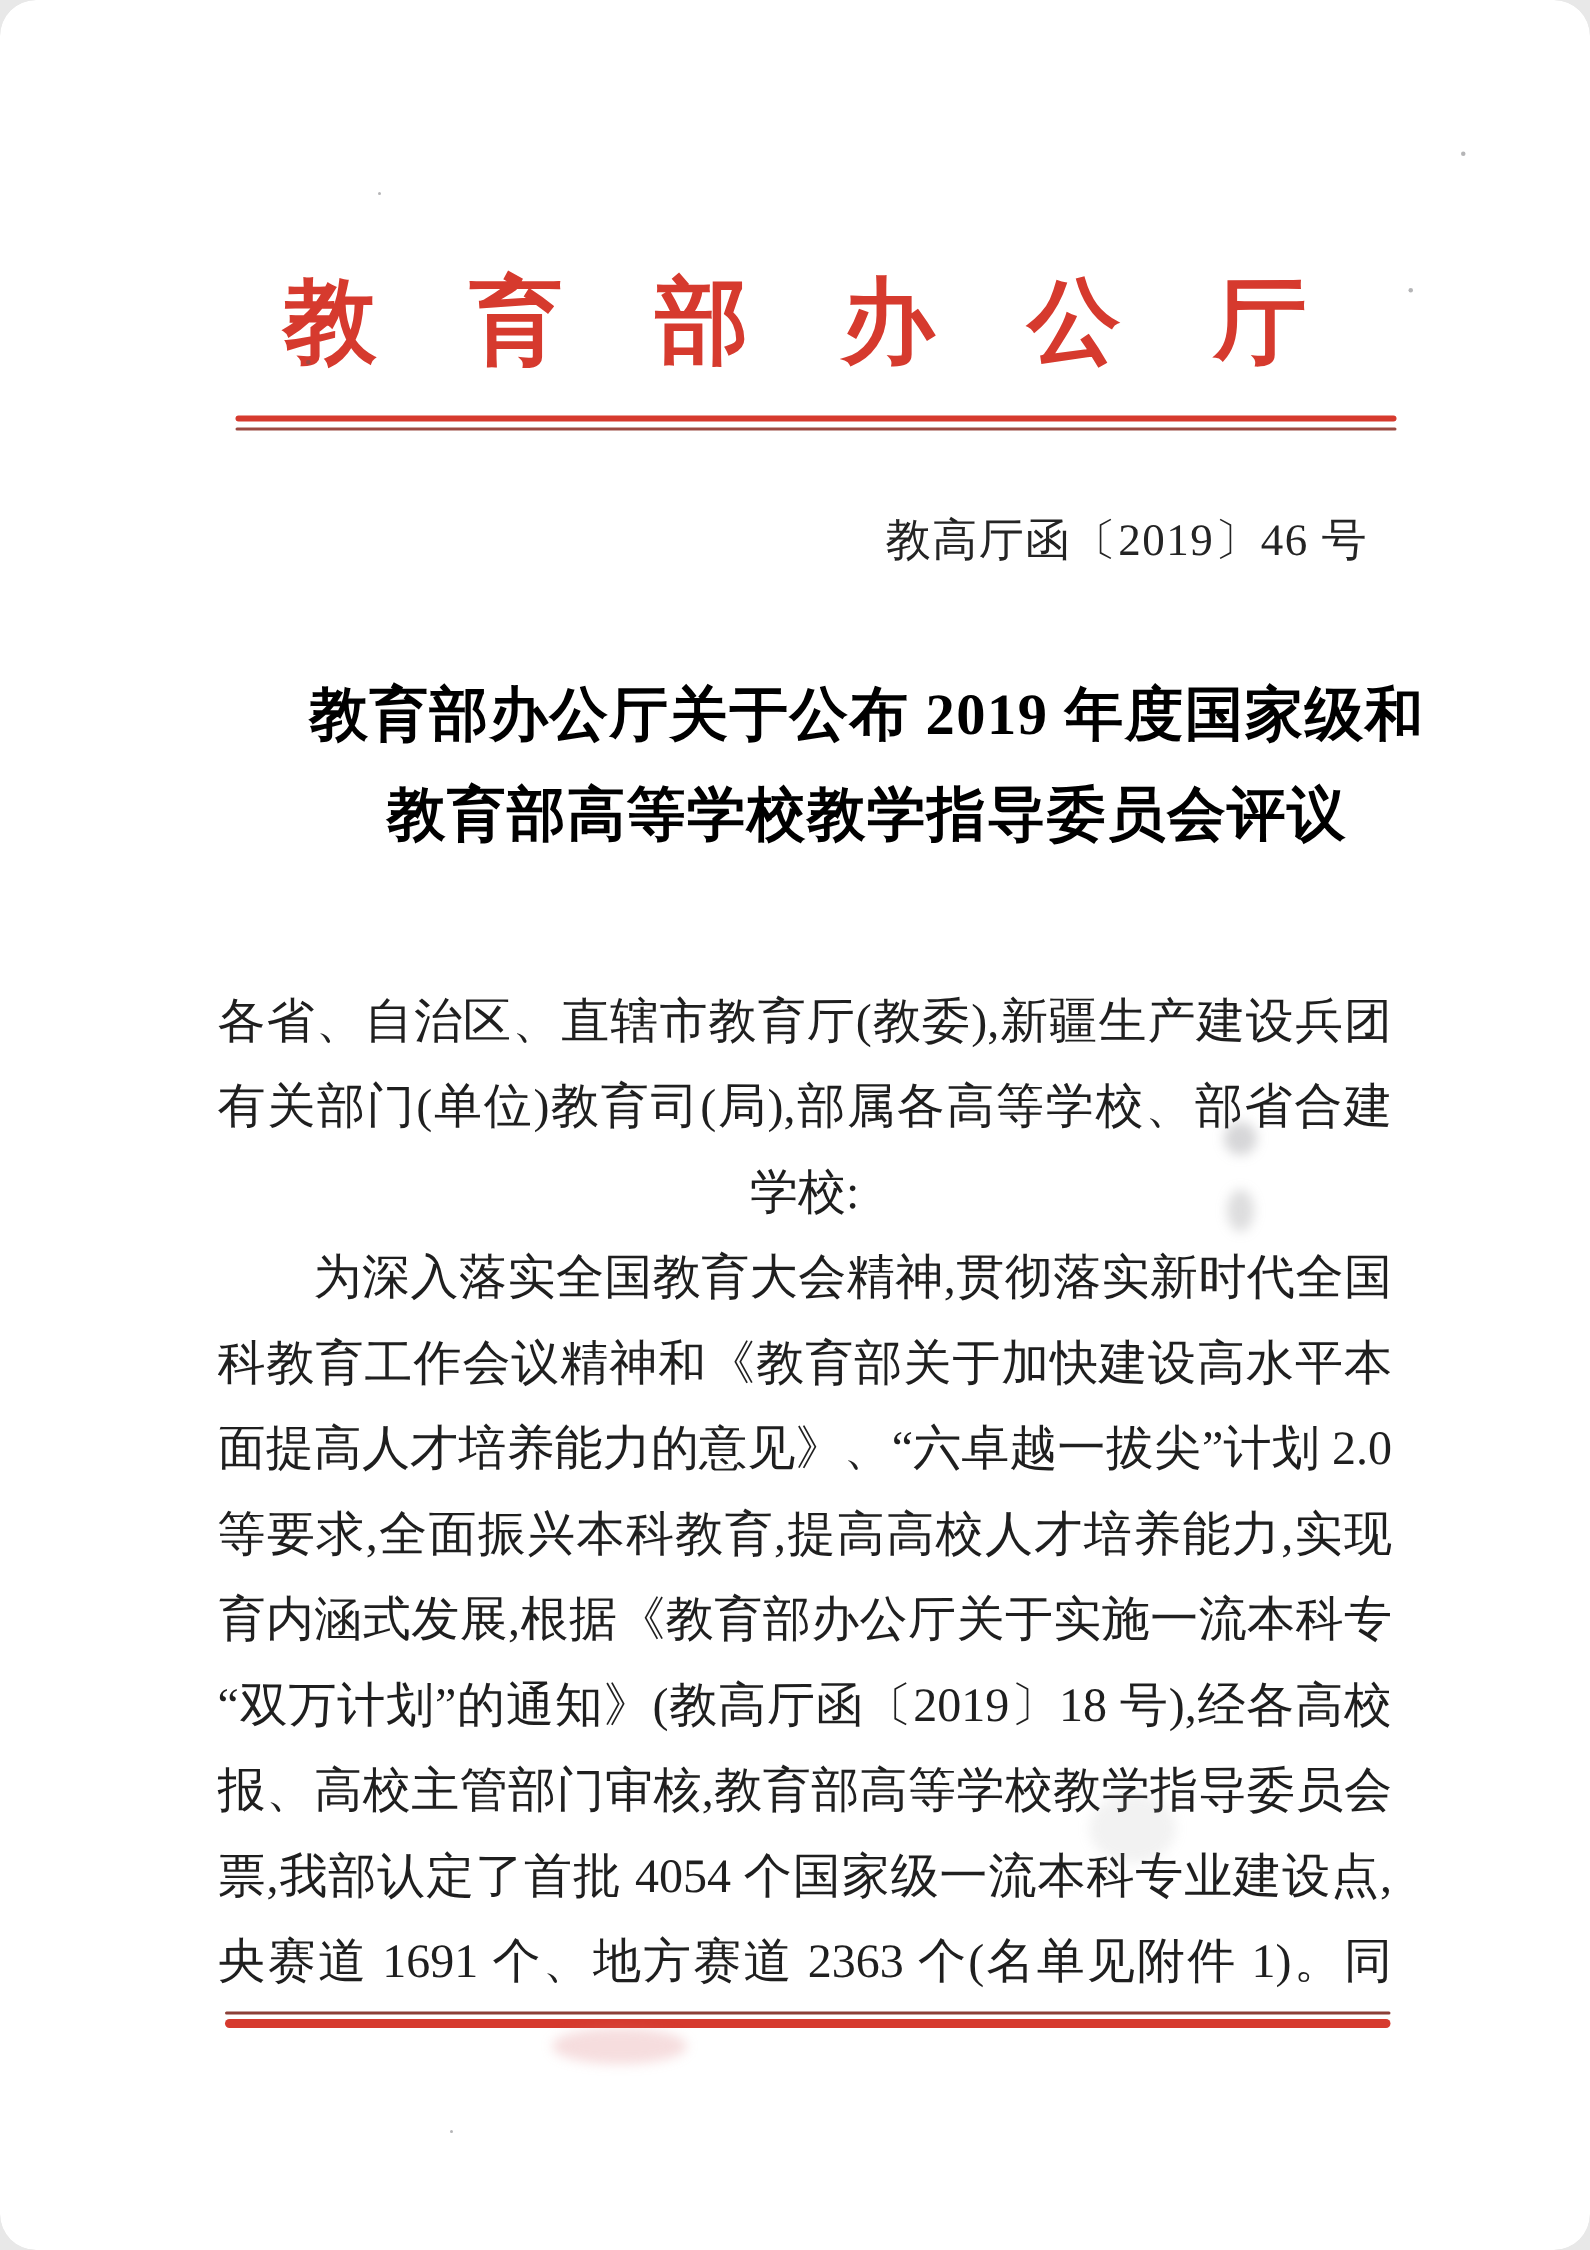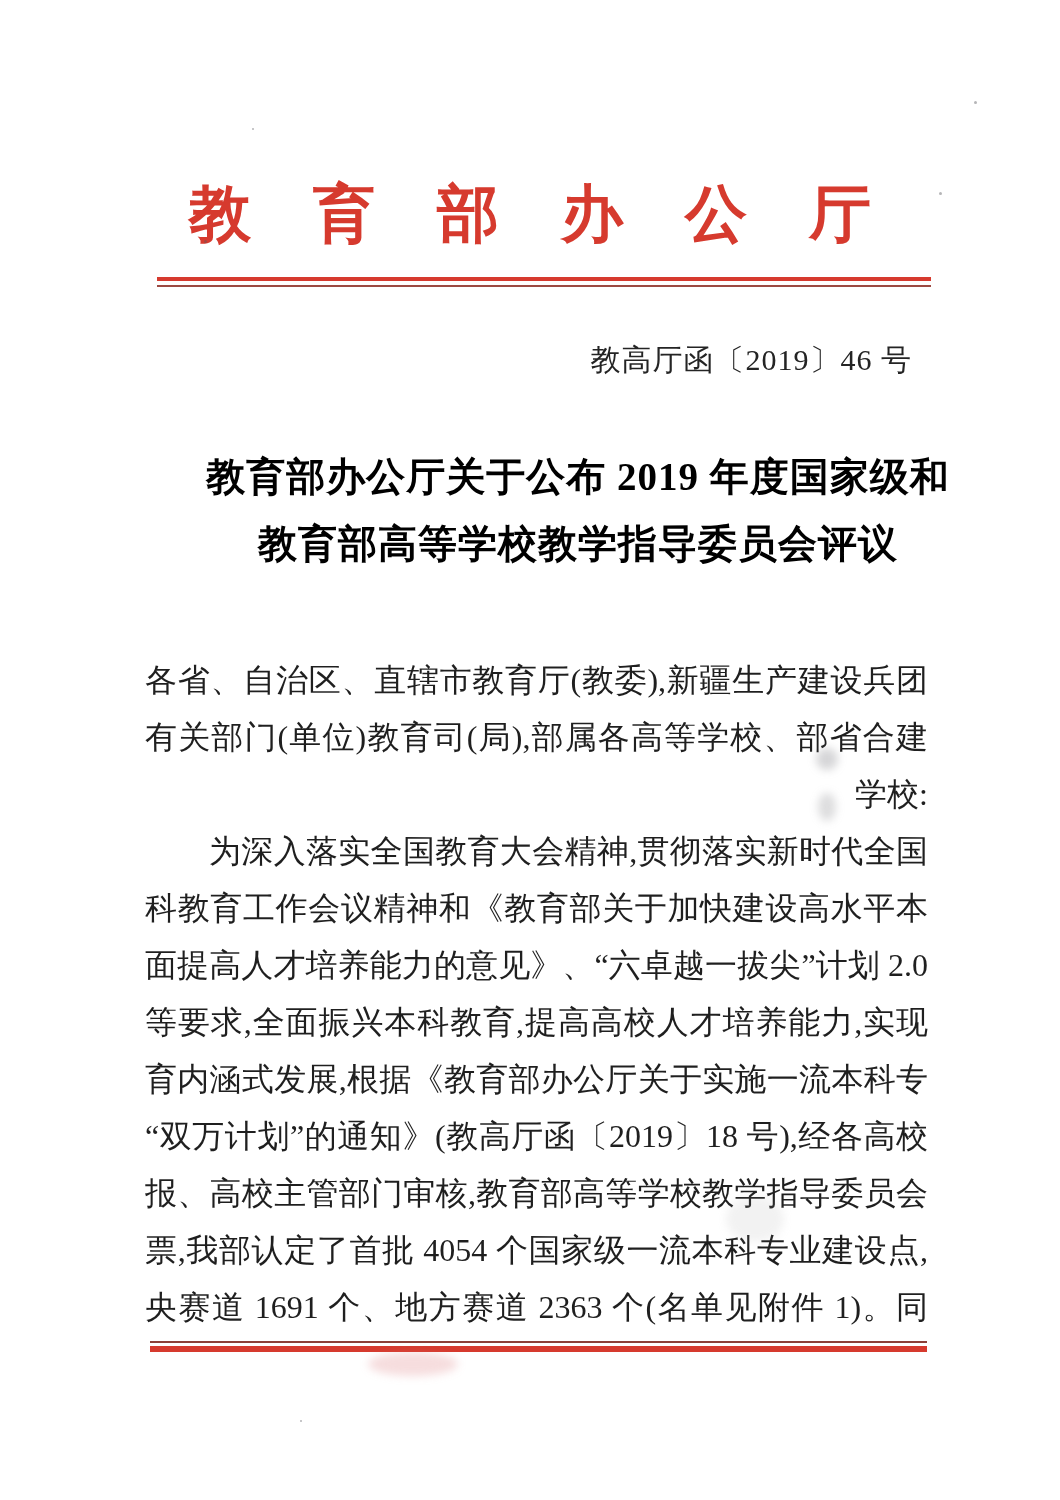--- a/index.html
+++ b/index.html
@@ -1,15 +1,15 @@
 <!DOCTYPE html>
 <html><head>
 <meta charset="utf-8">
 <style>
-  * { margin: 0; padding: 0; box-sizing: border-box; }
+  * { margin: 0; padding: 0; box-sizing: border-box; border-radius: 24px; }
   html, body { background: #e8e8e8; }
   .page {
     position: relative;
     width: 1060px;
     height: 1500px;
     background: #ffffff;
     margin: 0 auto;
     overflow: hidden;
     font-family: "Liberation Serif", "DejaVu Serif", serif;
   }
@@ -65,21 +65,21 @@
     position: absolute;
     top: 652px;
     left: 145px;
     width: 783px;
     font-size: 32px;
     color: #1f1f1f;
     line-height: 57px;
   }
   .bl { height: 57px; overflow: hidden; white-space: nowrap; }
   .bl.j { text-align: justify; text-align-last: justify; white-space: normal; }
-  .bl.left { text-align: right; }
+  .bl.left { text-align: center; }
   .bl.indent { text-indent: 64px; }
 
   
   .rule-bottom { position: absolute; top: 1341px; left: 150px; width: 777px; }
   .rule-bottom .thin  { height: 2px; background: #8c4038; }
   .rule-bottom .thick { height: 6px; background: #d63a2e; margin-top: 3px; }
 
   
   .smudge { position: absolute; border-radius: 50%; filter: blur(4px); pointer-events: none; }
   .smudge-pink   { top: 1352px; left: 368px; width: 90px; height: 24px; background: rgba(221, 120, 125, 0.25); }

